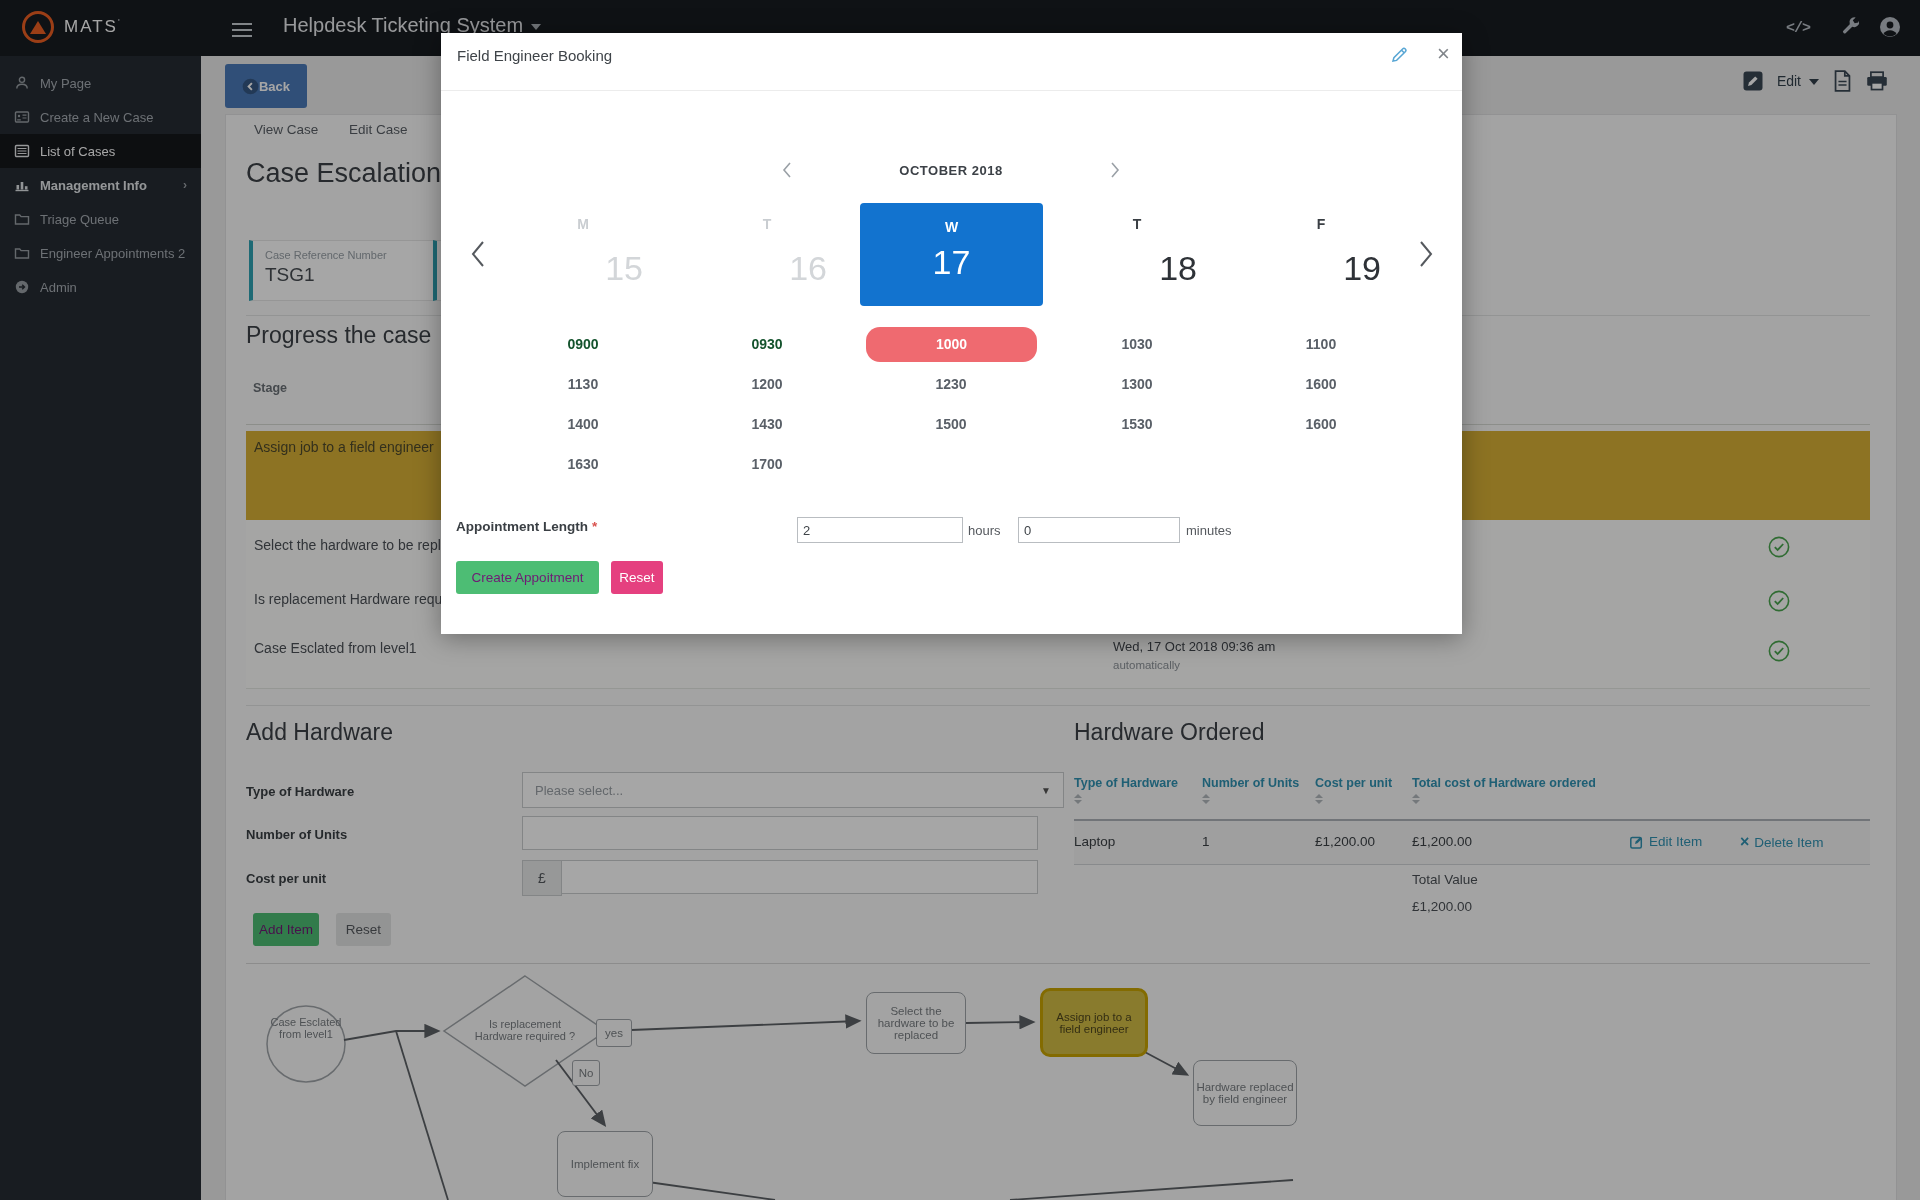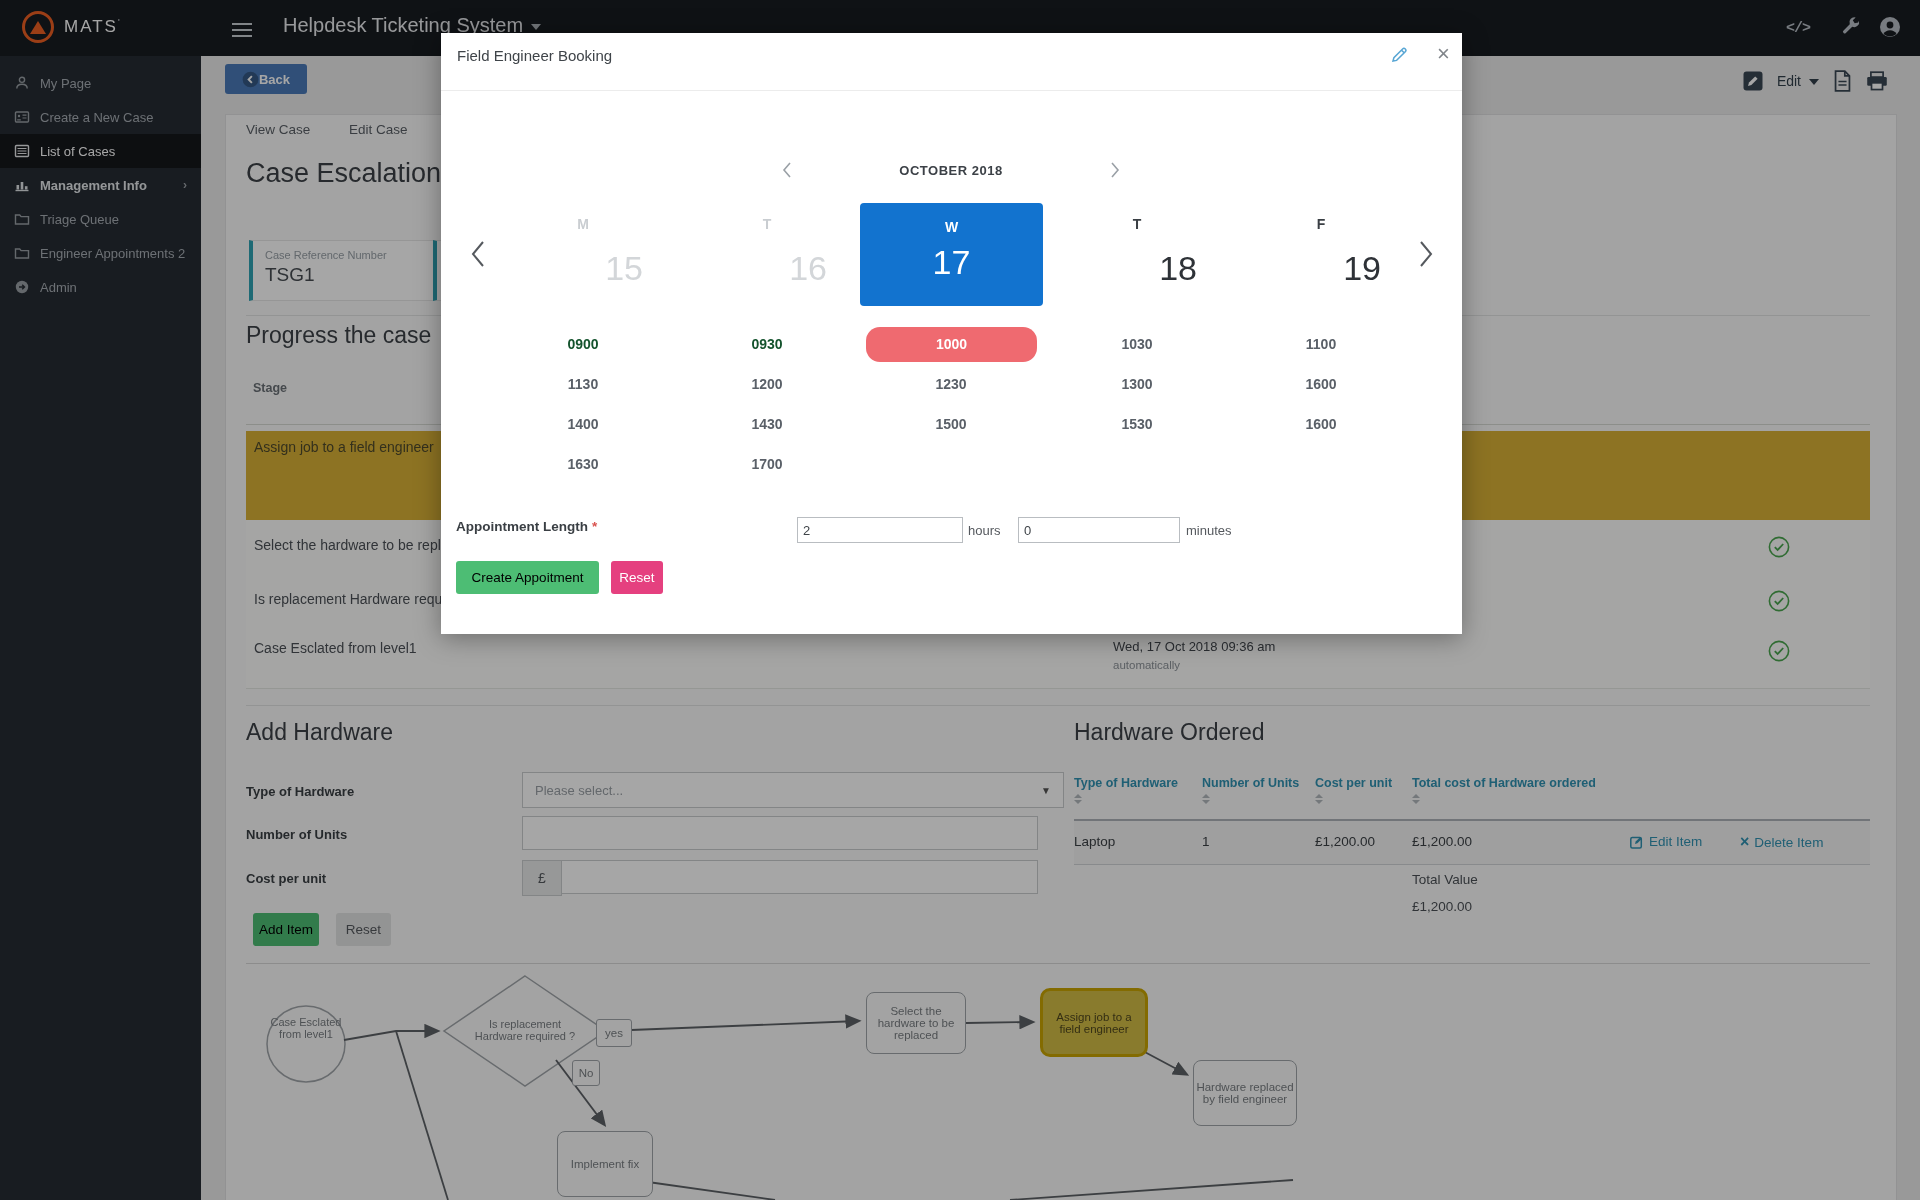--- a/index.html
+++ b/index.html
@@ -24,21 +24,21 @@
   
   .sidebar{position:absolute;left:0;top:56px;width:201px;height:1144px;background:#262c33;z-index:9}
   .side-item{height:34px;display:flex;align-items:center;padding:0 14px;color:#a7adb4;font-size:13px;cursor:pointer;gap:10px}
   .side-item.active{background:#14171b;color:#fff}
   .side-item.bold{color:#e3e7ea;font-weight:bold}
   .side-item .chev{margin-left:auto;font-size:12px;color:#9aa0a6}
   .side-item svg{flex:0 0 auto}
 
   
   .panel{position:absolute;left:225px;top:114px;width:1670px;height:1086px;background:#fbfbfa;border:1px solid #e0e1e2;z-index:1}
-  .btn-back{position:absolute;left:225px;top:64px;width:82px;height:30px;background:#4a7ab8;border-radius:3px;color:#fff;
+  .btn-back{position:absolute;left:225px;top:64px;width:82px;height:44px;background:#4a7ab8;border-radius:3px;color:#fff;
     display:flex;align-items:center;justify-content:center;font-size:13px;font-weight:bold;cursor:pointer;z-index:2}
   .hdr-right{position:absolute;top:70px;right:32px;display:flex;align-items:center;gap:14px;z-index:2;color:#323f4b;font-size:14px}
   .tab{position:absolute;top:122px;font-size:13.5px;color:#595f66;cursor:pointer;z-index:2}
   .h1{position:absolute;font-size:27px;color:#3c4147;z-index:2}
   .h2{position:absolute;font-size:23px;color:#3c4147;z-index:2}
   .ref-card{position:absolute;background:#fff;border:1px solid #e7e7e7;border-left:4px solid #2fa3b4;z-index:2;padding:8px 12px}
   .ref-label{font-size:11px;color:#98a0a7}
   .ref-value{font-size:19px;color:#474c52;margin-top:3px}
   .hr{position:absolute;height:1px;background:#e2e3e4;z-index:2}
 
@@ -52,21 +52,21 @@
   .chk{position:absolute;left:1522px;top:8px}
 
   .form-label{position:absolute;font-size:13px;font-weight:bold;color:#3a3f44;z-index:2}
   .sel{position:absolute;left:522px;width:516px;height:34px;background:#fff;border:1px solid #c9ccce;z-index:2;
        display:flex;align-items:center;padding:0 12px;font-size:13px;color:#9aa0a6;cursor:pointer}
   .sel .caret-s{margin-left:auto;font-size:10px;color:#555}
   .inp{position:absolute;left:522px;width:516px;height:34px;background:#fff;border:1px solid #c9ccce;z-index:2;box-sizing:border-box}
   .grp-prefix{position:absolute;left:522px;width:38px;height:34px;background:#e9eaea;border:1px solid #c9ccce;z-index:3;
        display:flex;align-items:center;justify-content:center;font-size:14px;color:#55595e}
   .btn{position:absolute;z-index:2;border-radius:3px;display:flex;align-items:center;justify-content:center;font-size:13.5px;cursor:pointer}
-  .btn.green{background:#4dbd74;color:#000000}
+  .btn.green{background:#4dbd74;color:#701a75}
   .btn.gray{background:#e2e3e3;color:#55595e}
   .btn.pink{background:#e5407f;color:#fff}
 
   .tbl-col{position:absolute;font-size:12.5px;font-weight:bold;color:#3192b3;z-index:2;cursor:pointer}
   .sort{display:block;margin-top:4px}
   .sort i{display:block;width:0;height:0;border-left:4px solid transparent;border-right:4px solid transparent}
   .sort .up{border-bottom:4px solid #b2b8bd;margin-bottom:2px}
   .sort .dn{border-top:4px solid #b2b8bd}
   .hw-row{position:absolute;left:1074px;top:819px;width:796px;height:43px;background:#f5f5f4;border-top:2px solid #aeb3b8;border-bottom:1px solid #d2d5d8;z-index:2}
   .hw-cell{position:absolute;top:13px;font-size:13.5px;color:#3c4146}
@@ -213,21 +213,21 @@
     </span>
   <span>
       <svg width="22" height="20" viewBox="0 0 18 16">
         <rect x="4" y="0.8" width="10" height="4" fill="none" stroke="#3a4754" stroke-width="1.4"></rect>
         <rect x="1" y="4.8" width="16" height="7" rx="1" fill="#3a4754"></rect>
         <rect x="4.5" y="9.5" width="9" height="5.5" fill="#fff" stroke="#3a4754" stroke-width="1.4"></rect>
       </svg>
     </span>
 </div>
 
-<div class="tab" style="left:246px">View Case</div>
+<div class="tab" style="left:254px">View Case</div>
 <div class="tab" style="left:349px">Edit Case</div>
 
 <div class="h1" style="left:246px;top:158px">Case Escalation</div>
 
 <div class="ref-card" style="left:249px;top:240px;width:168px;height:43px">
   <div class="ref-label">Case Reference Number</div>
   <div class="ref-value">TSG1</div>
 </div>
 <div class="ref-card" style="left:433px;top:240px;width:30px;height:43px"></div>
 

